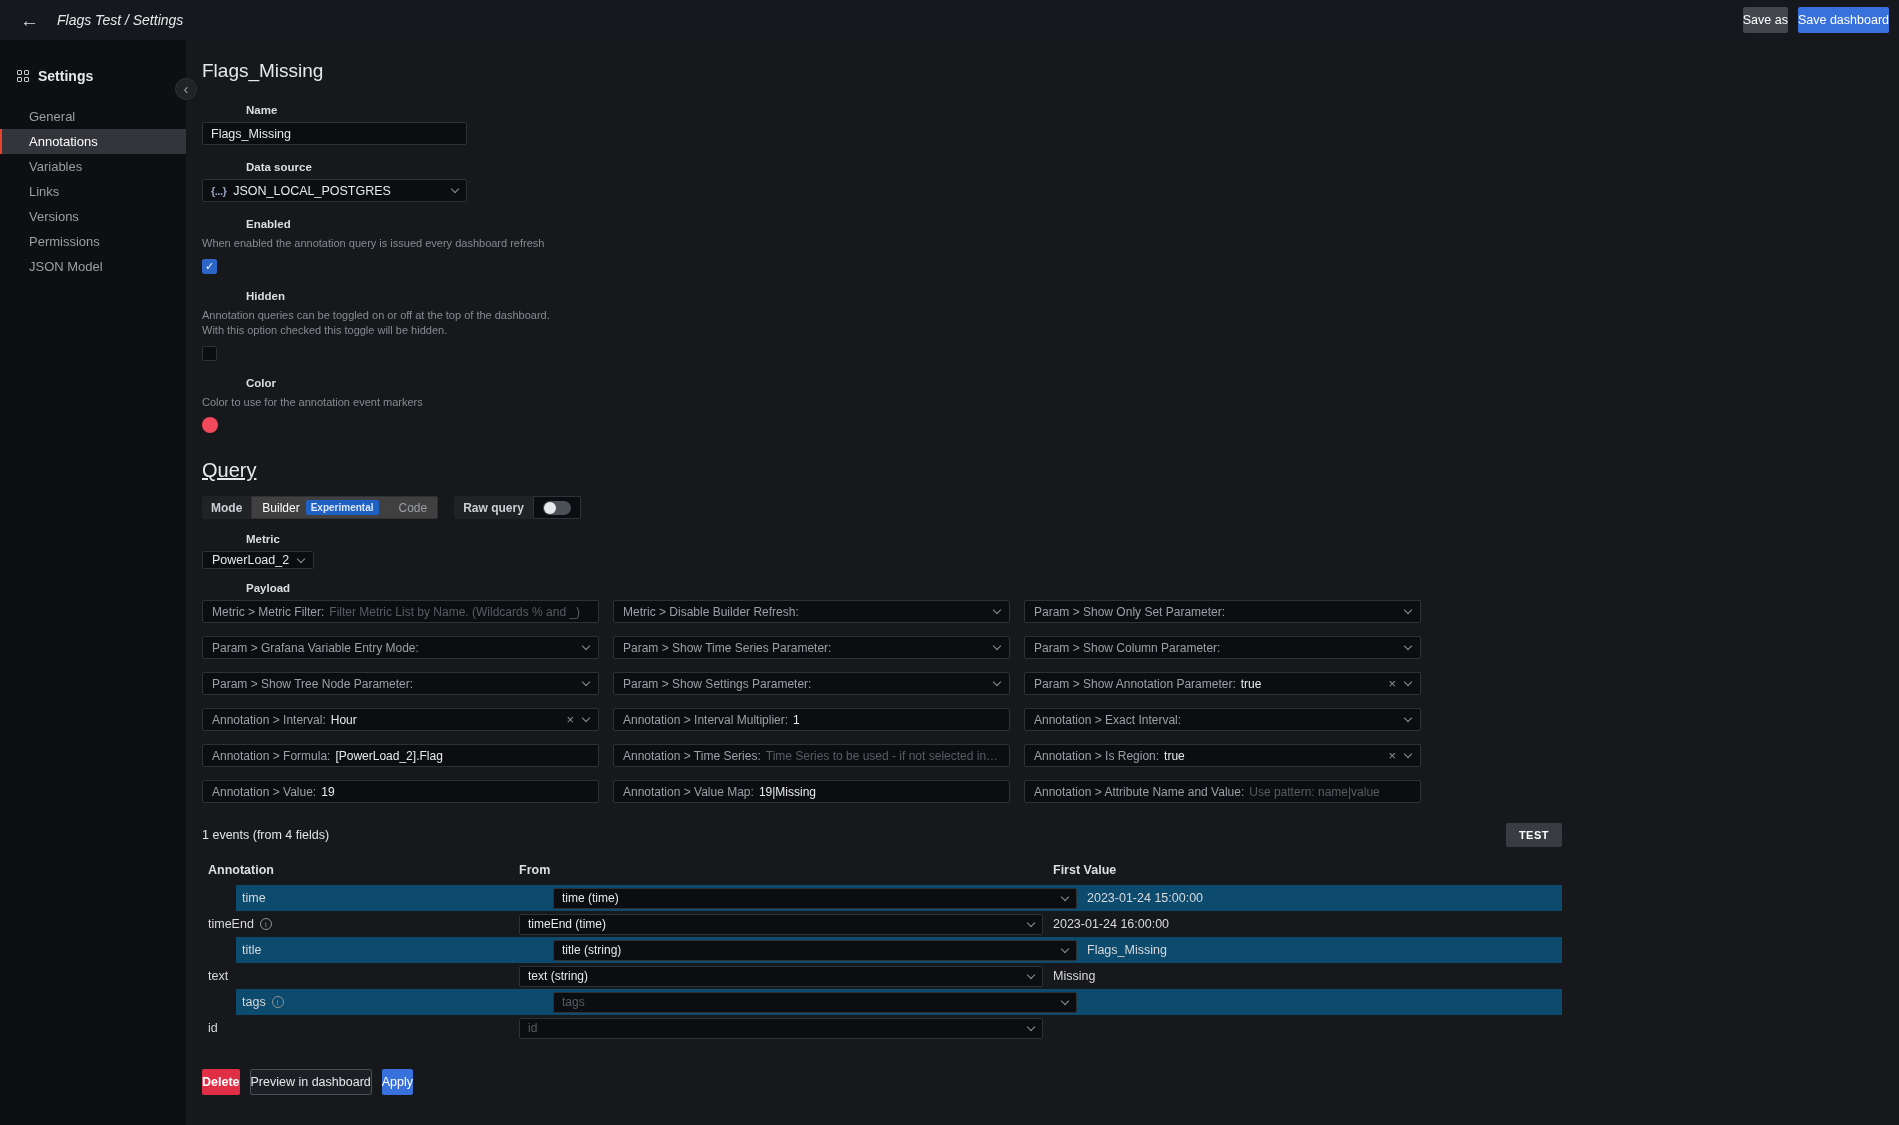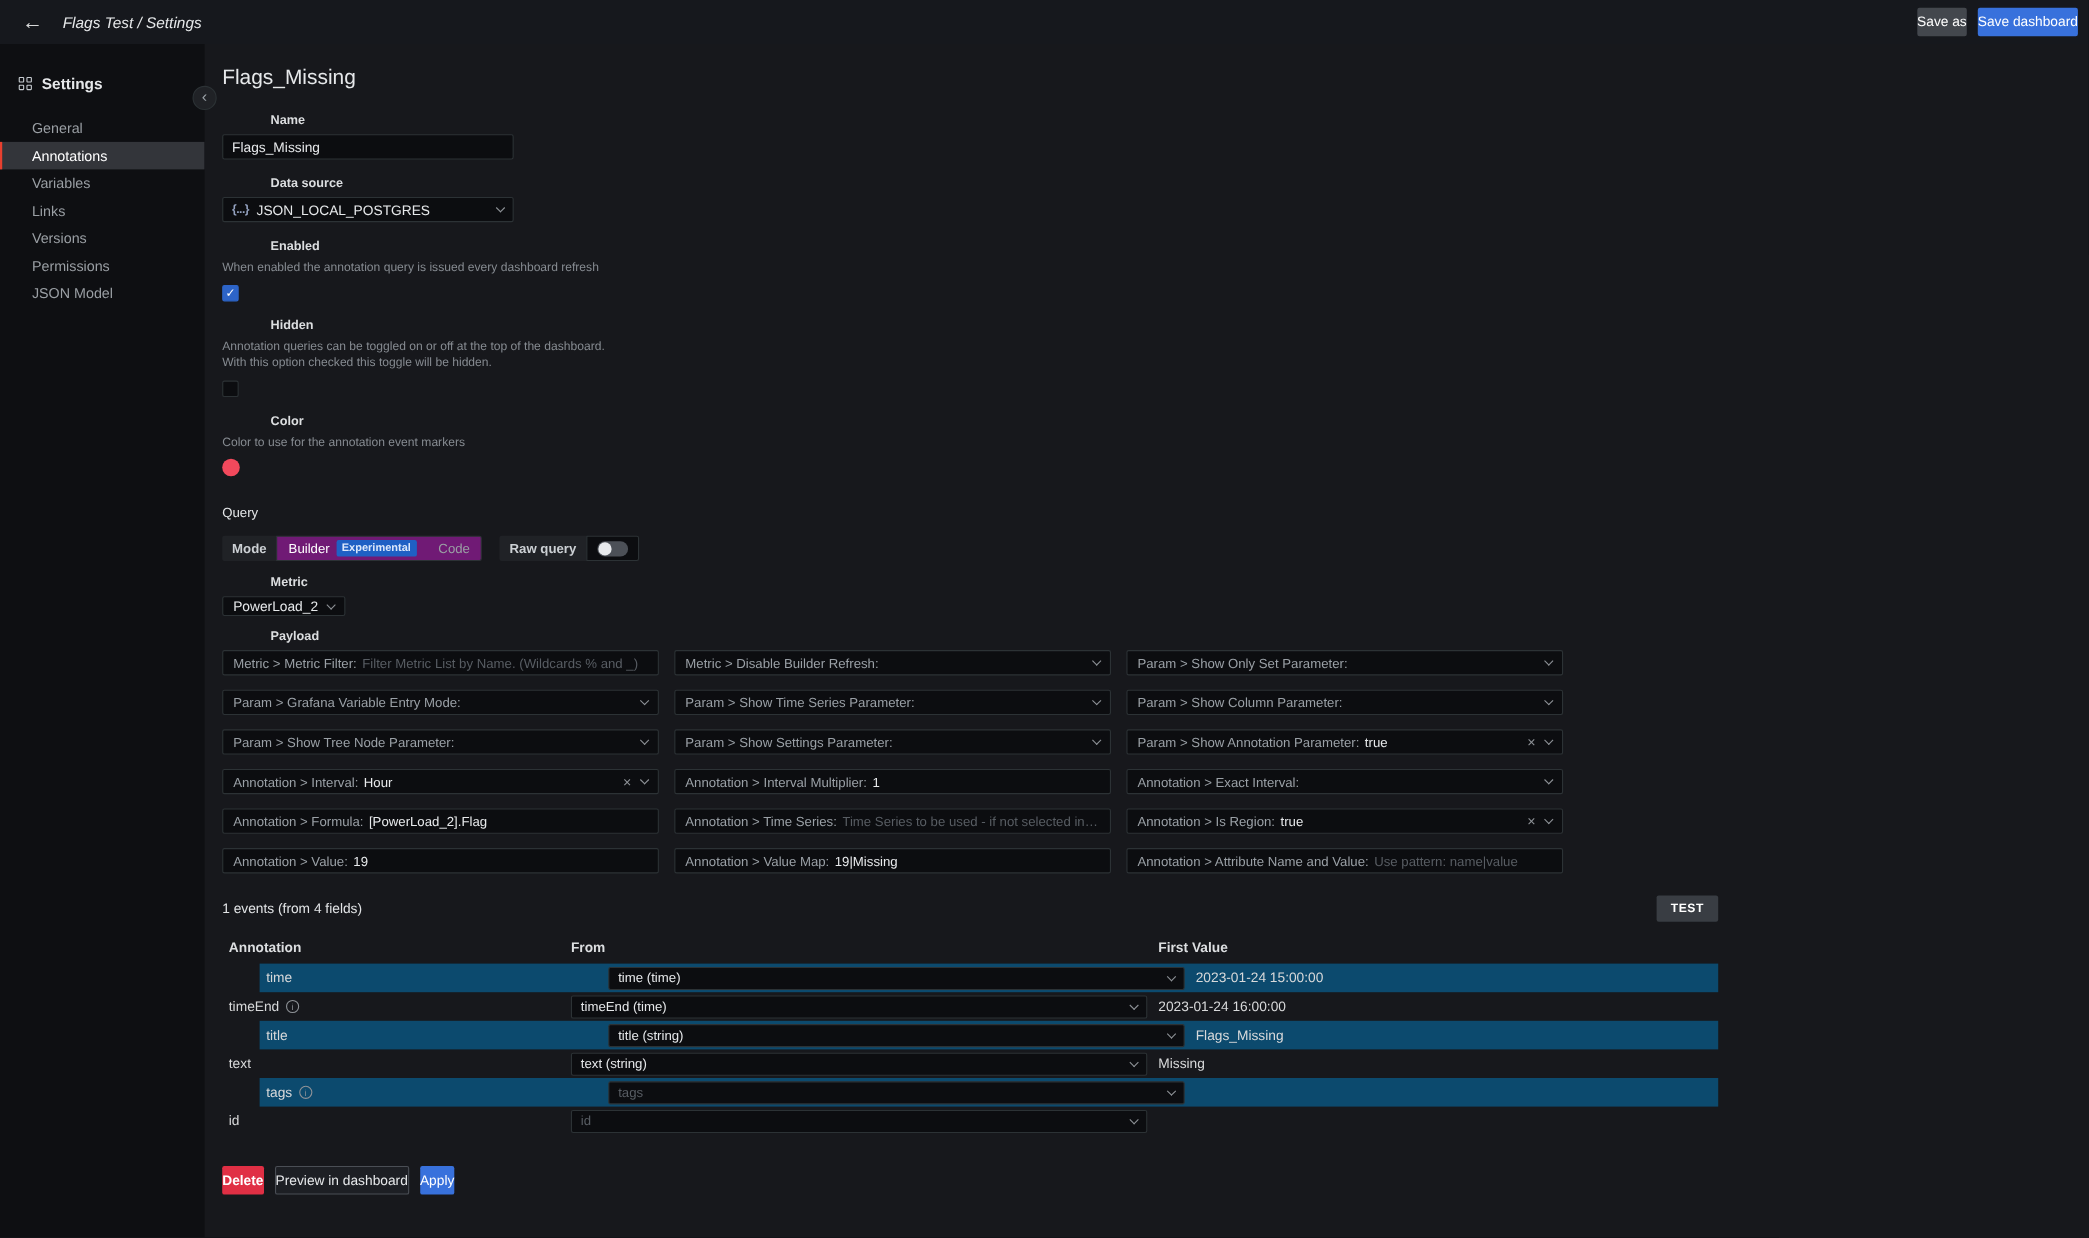--- a/index.html
+++ b/index.html
@@ -46,26 +46,26 @@
             display:flex; align-items:center; gap:7px; padding:0 8px; font-size:12.5px; color:#e6e8ea; cursor:pointer; }
   .ds-icon { color:#94a2c0; font-size:11px; font-weight:700; letter-spacing:-0.5px; }
   .chev { width:6px; height:6px; border-right:1.5px solid #8e9297; border-bottom:1.5px solid #8e9297;
           transform:rotate(45deg); margin-top:-3px; flex:none; }
   .ml-auto { margin-left:auto; }
   .checkbox { width:15px; height:15px; border:1px solid #2c3235; background:#0c0d10; border-radius:2px;
               cursor:pointer; display:flex; align-items:center; justify-content:center; color:transparent; font-size:11px; }
   .checkbox.checked { background:#2d64c8; border-color:#2d64c8; color:#fff; }
   .swatch { width:16px; height:16px; border-radius:50%; cursor:pointer; margin-top:3px; }
 
-  .section-title { font-size:12px; font-weight:500; color:#e6e8ea; margin:26px 0 14px; }
+  .section-title { font-size:20px; font-weight:500; color:#e6e8ea; margin:26px 0 14px;text-decoration:underline; }
 
   .mode-row { display:flex; align-items:center; margin-bottom:14px; }
   .chip { background:#202226; color:#ccd0d4; font-size:12px; font-weight:700; padding:0 9px; height:23px;
           display:flex; align-items:center; border-radius:2px 0 0 2px; flex:none; }
-  .radio-group { display:flex; align-items:stretch; background:#701a75; border:1px solid #2c3235;
+  .radio-group { display:flex; align-items:stretch; background:#404040; border:1px solid #2c3235;
                  border-radius:0 2px 2px 0; height:23px; }
   .radio-btn { background:none; border:none; color:#9a9fa4; font-size:12px; padding:0 10px; display:flex;
                align-items:center; gap:6px; cursor:pointer; font-family:inherit; }
   .radio-btn.active { color:#fff; }
   .badge { background:#1f60c4; color:#dbe7fb; font-size:10px; font-weight:700; padding:2px 5px; border-radius:2px; }
   .raw-group { display:flex; align-items:center; margin-left:16px; }
   .toggle-box { background:#0c0d10; border:1px solid #2c3235; border-radius:0 2px 2px 0; height:23px;
                 display:flex; align-items:center; padding:0 9px; cursor:pointer; }
   .switch { width:28px; height:14px; background:#4c5057; border-radius:8px; position:relative; }
   .switch .knob { position:absolute; left:1px; top:1px; width:12px; height:12px; background:#e8eaed; border-radius:50%; }

